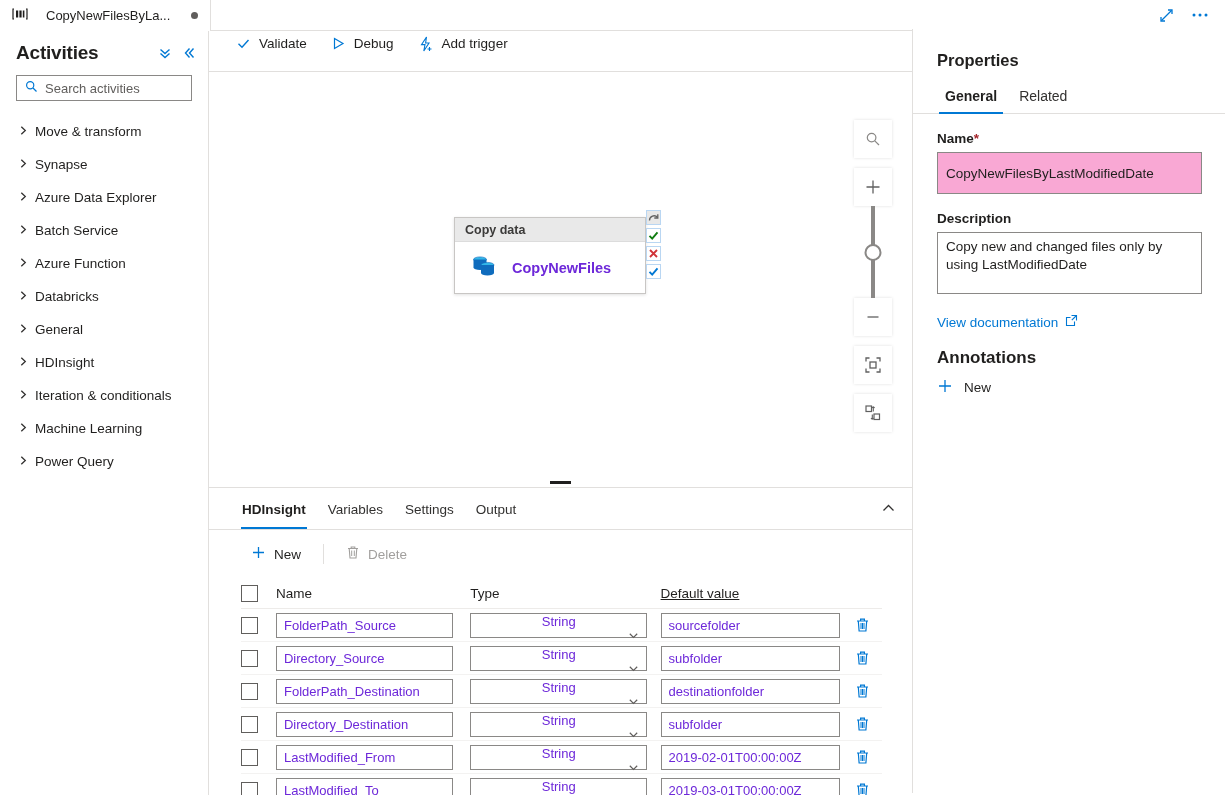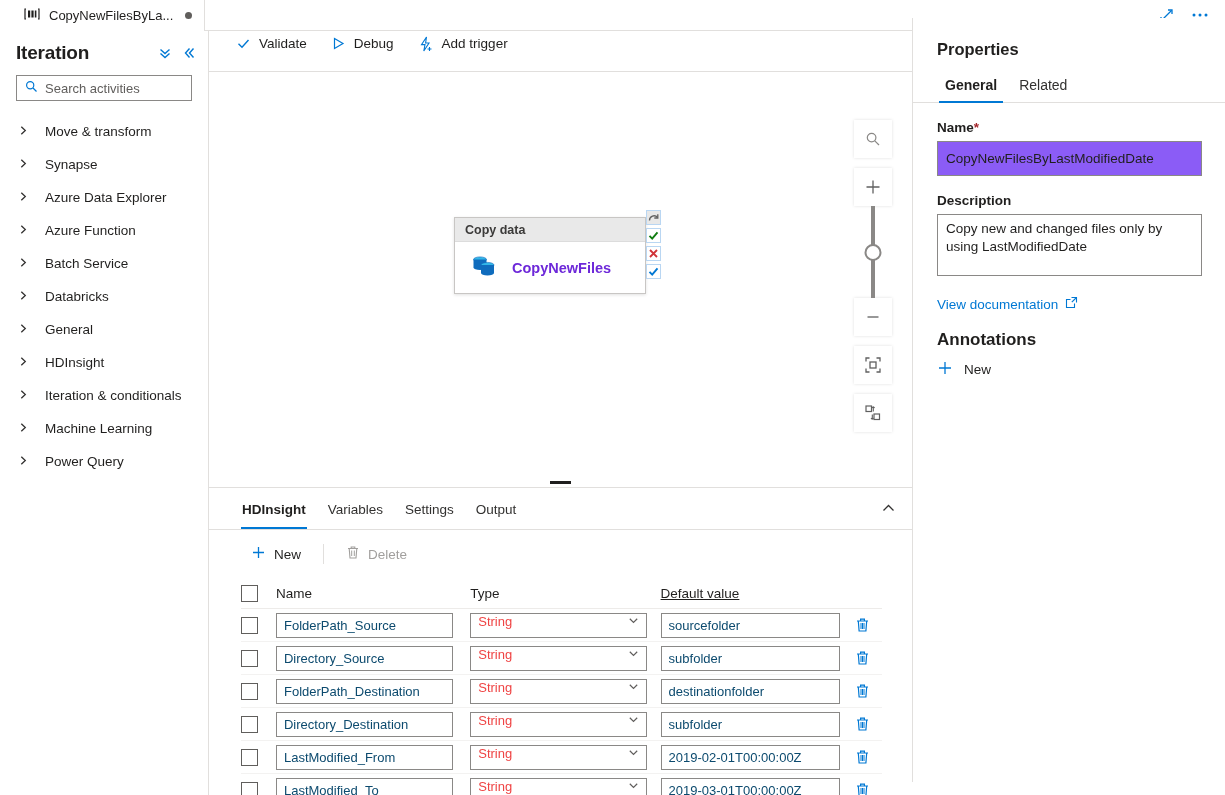--- a/index.html
+++ b/index.html
@@ -11,22 +11,22 @@
   }
   .app { position: relative; width: 1225px; height: 795px; }
 
   
   .tabbar {
     position: absolute; top: 0; left: 0; width: 1225px; height: 31px;
     background: #f3f2f1; border-bottom: 1px solid #e1dfdd;
     display: flex; align-items: stretch;
   }
   .tab-active {
-    display: flex; align-items: center; gap: 9px;
-    padding: 0 12px 0 24px; background: #ffffff;
+    display: flex; align-items: center; gap: 18px;
+    padding: 0 12px 0 12px; background: #ffffff;
     border-right: 1px solid #e1dfdd;
     height: 31px; min-width: 185px;
   }
   .tab-label { font-size: 13px; color: #201f1e; white-space: nowrap; }
   .tab-dot { width: 7px; height: 7px; border-radius: 50%; background: #605e5c; margin-left: 3px; }
   .tabbar-spacer { flex: 1; background: #ffffff; }
   .tabbar-right { display: flex; align-items: center; gap: 4px; padding-right: 10px; background: #ffffff; }
   .tb-icon-btn {
     width: 30px; height: 30px; display: flex; align-items: center; justify-content: center;
     cursor: pointer;
@@ -50,21 +50,21 @@
     height: 26px; border: 1px solid #8a8886; background: #fff; padding: 0 8px;
   }
   .search-box input {
     border: none; outline: none; flex: 1; font-size: 13px;
     font-family: "Liberation Sans", sans-serif; color: #201f1e; background: transparent;
   }
   .search-box input::placeholder { color: #605e5c; }
 
   .act-list { padding-top: 4px; }
   .act-item {
-    display: flex; align-items: center; gap: 16px;
+    display: flex; align-items: center; gap: 6px;
     height: 33px; padding-left: 18px; cursor: pointer;
   }
   .act-label { font-size: 13.5px; color: #201f1e; }
   .chev-r { color: #323130; }
 
   
   .main { position: absolute; top: 31px; left: 209px; width: 703px; height: 764px; background:#fff; }
 
   .cmdbar {
     height: 41px; border-bottom: 1px solid #e1dfdd;
@@ -154,48 +154,49 @@
   .c-name { width: 200px; }
   .c-type { width: 196px; }
   .c-def { width: 188px; text-decoration: underline; }
   .c-del { width: 40px; display: flex; align-items: center; justify-content: center; }
 
   .chk {
     width: 17px; height: 17px; border: 1px solid #605e5c; background: #fff; cursor: pointer;
   }
   .cell-input {
     width: 177px; height: 25px; border: 1px solid #8a8886; background: #fff;
-    font-size: 13px; font-family: "Liberation Sans", sans-serif; color: #0c4a6e;
+    font-size: 13px; font-family: "Liberation Sans", sans-serif; color: #6d28d9;
     padding: 0 7px; outline: none;
   }
   .cell-def { width: 179px; }
   .cell-select {
     width: 177px; height: 25px; border: 1px solid #8a8886; background:#fff;
-    display: flex; align-items: flex-start; padding: 0 7px; font-size: 13px; color: #ef4444;
+    display: flex; align-items: center; padding: 0 7px; font-size: 13px; color: #6d28d9;
     cursor: pointer;
+    flex-direction: column;
   }
   .cell-select .cs-chev { margin-left: auto; }
   .del-ic { cursor: pointer; display:flex; }
 
   
   .props {
-    position: absolute; top: 18px; left: 912px; width: 313px; height: 764px;
+    position: absolute; top: 29px; left: 912px; width: 313px; height: 764px;
     background: #ffffff; border-left: 1px solid #e1dfdd; padding: 0 24px;
   }
   .props-title { font-size: 16.5px; font-weight: bold; color: #201f1e; padding-top: 22px; }
   .ptabs { display: flex; gap: 6px; margin-top: 18px; border-bottom: 1px solid #e1dfdd; margin-left:-24px; margin-right:-24px; padding-left:24px; }
   .ptab { padding: 0 8px 9px 8px; font-size: 14px; color: #323130; cursor: pointer; position: relative; }
   .ptab.active { color: #201f1e; font-weight: bold; }
   .ptab.active::after {
     content:""; position:absolute; left:2px; right:2px; bottom:-1px; height: 2.5px; background:#0078d4;
   }
   .field-label { font-size: 13.5px; font-weight: bold; color: #201f1e; margin-top: 17px; margin-bottom: 6px; }
   .req { color: #a4262c; font-weight: bold; }
   .txt-input {
-    width: 265px; height: 35px; border: 1px solid #8a8886; background:#8b5cf6;
+    width: 265px; height: 42px; border: 1px solid #8a8886; background:#f9a8d4;
     font-size: 13.5px; font-family: "Liberation Sans", sans-serif; color:#201f1e;
     padding: 0 8px; outline:none;
   }
   .txt-area {
     width: 265px; height: 62px; border: 1px solid #8a8886; background:#fff;
     font-size: 13.5px; font-family: "Liberation Sans", sans-serif; color:#201f1e;
     padding: 5px 8px; outline:none; resize: none; line-height: 18px;
   }
   .doc-link {
     display: flex; align-items: center; gap: 7px; margin-top: 17px;
@@ -237,21 +238,21 @@
           <circle cx="3" cy="3" r="1.5" fill="#0078d4"></circle>
           <circle cx="9" cy="3" r="1.5" fill="#0078d4"></circle>
           <circle cx="15" cy="3" r="1.5" fill="#0078d4"></circle>
         </svg>
       </div>
     </div>
   </div>
 
   <div class="sidebar">
     <div class="sidebar-head">
-      <span class="sidebar-title">Iteration</span>
+      <span class="sidebar-title">Activities</span>
       <span class="sidebar-head-icons">
         <span class="sb-ic">
           <svg width="14" height="14" viewBox="0 0 14 14">
             <path d="M2.5 3.5 L7 7.5 L11.5 3.5" stroke="#0078d4" stroke-width="1.4" fill="none"></path>
             <path d="M2.5 7.5 L7 11.5 L11.5 7.5" stroke="#0078d4" stroke-width="1.4" fill="none"></path>
           </svg>
         </span>
         <span class="sb-ic">
           <svg width="14" height="14" viewBox="0 0 14 14">
             <path d="M7.5 2.5 L3.5 7 L7.5 11.5" stroke="#0078d4" stroke-width="1.4" fill="none"></path>
@@ -297,29 +298,29 @@
             </svg>
         </span>
         <span class="act-label">Azure Data Explorer</span>
       </div>
       <div class="act-item">
         <span class="chev-r">
           <svg width="11" height="11" viewBox="0 0 11 11">
               <path d="M3.3 1.7 L7.3 5.5 L3.3 9.3" stroke="#323130" stroke-width="1.3" fill="none"></path>
             </svg>
         </span>
+        <span class="act-label">Batch Service</span>
+      </div>
+      <div class="act-item">
+        <span class="chev-r">
+          <svg width="11" height="11" viewBox="0 0 11 11">
+              <path d="M3.3 1.7 L7.3 5.5 L3.3 9.3" stroke="#323130" stroke-width="1.3" fill="none"></path>
+            </svg>
+        </span>
         <span class="act-label">Azure Function</span>
-      </div>
-      <div class="act-item">
-        <span class="chev-r">
-          <svg width="11" height="11" viewBox="0 0 11 11">
-              <path d="M3.3 1.7 L7.3 5.5 L3.3 9.3" stroke="#323130" stroke-width="1.3" fill="none"></path>
-            </svg>
-        </span>
-        <span class="act-label">Batch Service</span>
       </div>
       <div class="act-item">
         <span class="chev-r">
           <svg width="11" height="11" viewBox="0 0 11 11">
               <path d="M3.3 1.7 L7.3 5.5 L3.3 9.3" stroke="#323130" stroke-width="1.3" fill="none"></path>
             </svg>
         </span>
         <span class="act-label">Databricks</span>
       </div>
       <div class="act-item">

